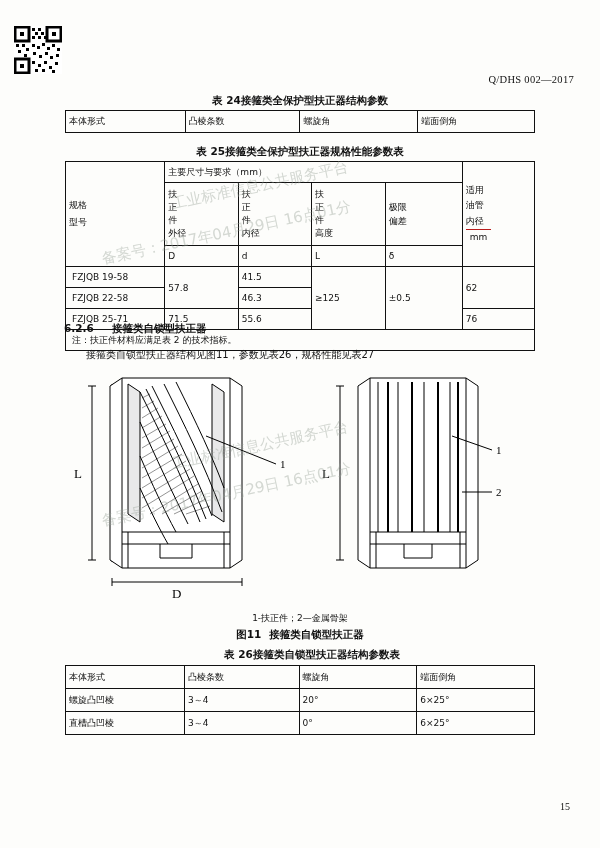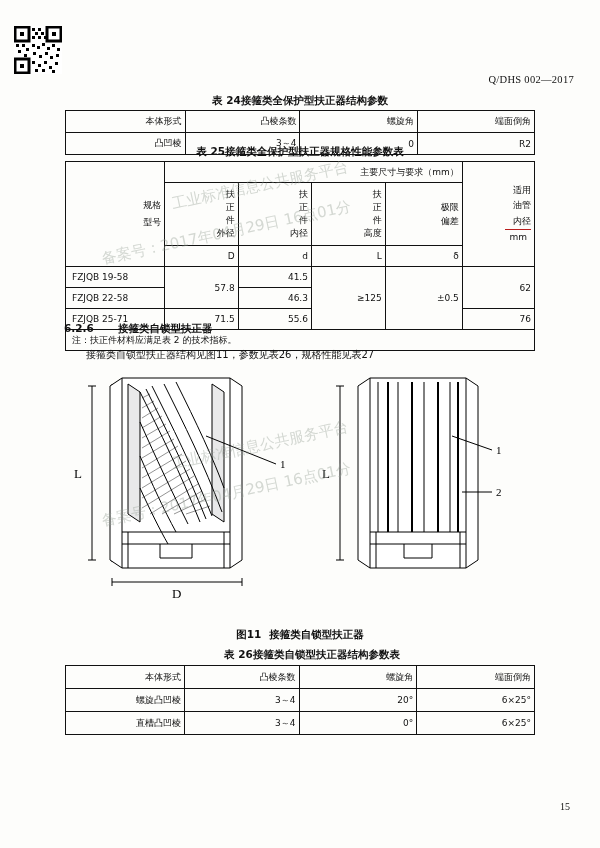--- a/index.html
+++ b/index.html
@@ -55,21 +55,21 @@
 
   
   table.doc {
     border-collapse: collapse;
     margin: 0 auto;
     font-size: 9px;
     font-family: "DejaVu Sans", "Liberation Sans", sans-serif;
   }
   table.doc td, table.doc th {
     border: 1px solid #111;
-    text-align: right;
+    text-align: left;
     vertical-align: middle;
     padding: 2px 3px;
     font-weight: normal;
   }
 
   .t24 { width: 470px; }
   .t24 td { height: 17px; }
   .t24 .c1 { width: 120px; }
   .t24 .c2 { width: 115px; }
   .t24 .c3 { width: 118px; }
@@ -89,21 +89,21 @@
     text-align: left !important;
     padding-left: 6px !important;
   }
 
   .sec-head {
     font-size: 10.5px;
     font-weight: bold;
     font-family: "DejaVu Sans", "Liberation Sans", sans-serif;
     margin: 0;
   }
-  .sec-head .num { margin-right: 24px; }
+  .sec-head .num { margin-right: 18px; }
   .body-par {
     font-size: 10px;
     font-family: "DejaVu Sans", "Liberation Sans", sans-serif;
     text-indent: 22px;
     margin: 0;
   }
 
   .fig-caption {
     text-align: center;
     font-size: 9px;
@@ -206,26 +206,20 @@
 
   <div class="blk" style="left:0; top:110px; width:600px;">
     <table class="doc t24">
       <tbody>
           <tr>
         <td class="c1">本体形式</td>
         <td class="c2">凸棱条数</td>
         <td class="c3">螺旋角</td>
         <td class="c4">端面倒角</td>
       </tr>
-      <tr>
-        <td>凸凹棱</td>
-        <td>3～4</td>
-        <td>0</td>
-        <td>R2</td>
-      </tr>
     </tbody>
       </table>
   </div>
 
   <div class="blk" style="left:0; top:145px; width:600px;">
     <div class="caption">
       <span class="cap-num">表 25</span><span>接箍类全保护型扶正器规格性能参数表</span>
     </div>
   </div>
 
@@ -395,20 +389,23 @@
       <g stroke="#000" stroke-width="1" fill="none">
         <path d="M452,64 L492,78"></path>
         <path d="M462,120 L492,120"></path>
       </g>
       <text x="496" y="82" font-family="Liberation Serif, serif" font-size="11" fill="#000">1</text>
       <text x="496" y="124" font-family="Liberation Serif, serif" font-size="11" fill="#000">2</text>
 
     </svg>
   </div>
 
+  <div class="blk" style="left:0; top:612px; width:600px;">
+    <div class="fig-caption">1-扶正件；2—金属骨架</div>
+  </div>
   <div class="blk" style="left:0; top:628px; width:600px;">
     <div class="fig-label">
       <span class="cap-num">图11</span><span>接箍类自锁型扶正器</span>
     </div>
   </div>
 
   <div class="blk" style="left:12px; top:648px; width:600px;">
     <div class="caption">
       <span class="cap-num">表 26</span><span>接箍类自锁型扶正器结构参数表</span>
     </div>

